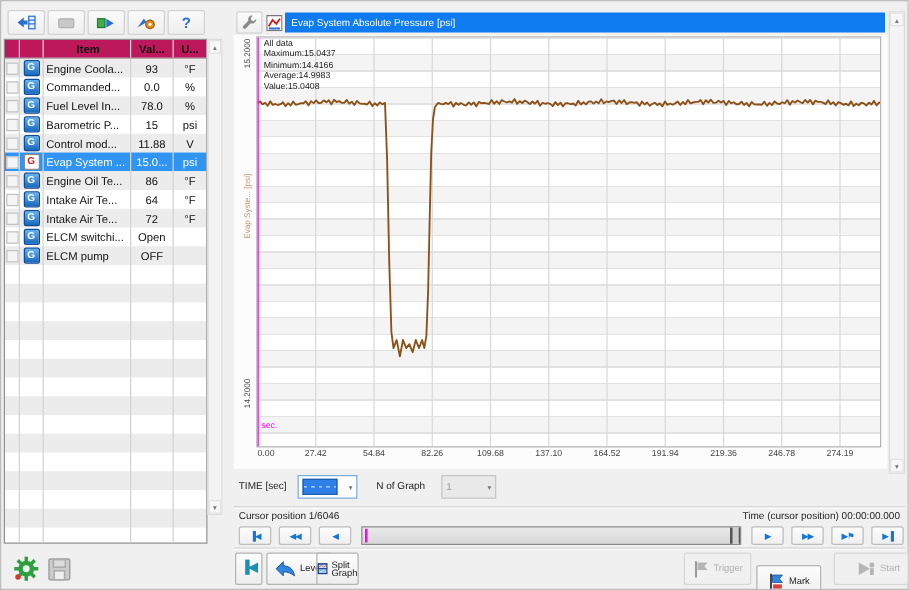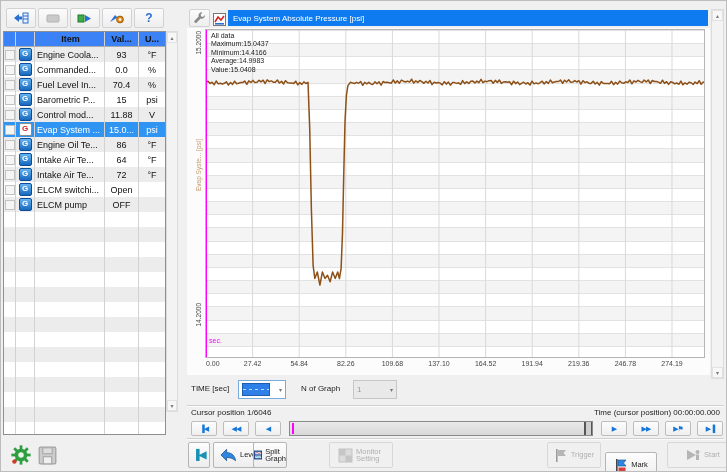--- a/index.html
+++ b/index.html
@@ -6,21 +6,21 @@
   #screen{position:relative;width:727px;height:472px;background:#f0f0f0;
     font-family:"Liberation Sans",sans-serif;overflow:hidden;
     border:1px solid #bdbdbd;box-sizing:border-box;}
   .abs{position:absolute;box-sizing:border-box;}
   
   .tbtn{width:30px;height:20px;background:linear-gradient(#fbfbfb,#eeeeee);
     border:1px solid #d2d2d2;border-radius:2px;display:flex;align-items:center;justify-content:center;}
   
   #wtable{left:2px;top:30px;width:163px;height:404px;border:1px solid #8f8f8f;background:#fff;overflow:hidden;}
   .trow,.thead{display:flex;height:15px;align-items:stretch;}
-  .thead{height:14px;background:#3b82f6;border-bottom:1px solid #ababab;font-weight:bold;}
+  .thead{height:14px;background:#be185d;border-bottom:1px solid #ababab;font-weight:bold;}
   .tc{border-right:1px solid #d2d2d2;font-size:9px;display:flex;align-items:center;justify-content:center;
     overflow:hidden;white-space:nowrap;box-sizing:border-box;color:#111;}
   .c0{width:12px;} .c1{width:19px;} .c2{width:70px;justify-content:flex-start;padding-left:2px;} .c3{width:34px;} .c4{width:26px;border-right:none;}
   .trow.odd{background:#ececec;}
   .trow.sel .tc{color:#fff;}
   .cb{width:8px;height:8px;border:1px solid #c2c2c2;background:#f5f5f5;}
   .gicon{width:11px;height:11px;border-radius:2px;background:linear-gradient(#64b4f2,#1767be);
     border:1px solid #0d4c96;color:#fff;font-size:8px;font-weight:bold;line-height:10px;text-align:center;}
   .gicon.sel{background:#fff;color:#d42020;border-color:#8a8a8a;}
   
@@ -125,21 +125,21 @@
           <div class="tc c4">%</div>
         </div>
         <div class="trow odd">
           <div class="tc c0">
             <span class="cb"></span>
           </div>
           <div class="tc c1">
             <span class="gicon">G</span>
           </div>
           <div class="tc c2">Fuel Level In...</div>
-          <div class="tc c3">70.4</div>
+          <div class="tc c3">78.0</div>
           <div class="tc c4">%</div>
         </div>
         <div class="trow">
           <div class="tc c0">
             <span class="cb"></span>
           </div>
           <div class="tc c1">
             <span class="gicon">G</span>
           </div>
           <div class="tc c2">Barometric P...</div>
@@ -454,28 +454,20 @@
   <div class="abs bbtn" style="left:252px;top:441px;width:34px">
     <svg width="15" height="16" viewBox="0 0 15 16">
       <rect x="0.5" y="0.5" width="14" height="15" fill="#1b3f8f" stroke="#0b2a6a"></rect>
       <rect x="2" y="2" width="11" height="5" fill="#cfe6f7"></rect>
         <polyline points="2.5,5 6,3 9,5.5 12.5,3.5" fill="none" stroke="#d42020"></polyline>
       <rect x="2" y="9" width="11" height="5" fill="#cfe6f7"></rect>
         <polyline points="2.5,12 6,10 9,12.5 12.5,10.5" fill="none" stroke="#18a0b8"></polyline>
     </svg>
     <span style="width:24px">Split Graph</span>
   </div>
-  <div class="abs bbtn dis" style="left:328px;top:441px;width:64px">
-    <svg width="15" height="15" viewBox="0 0 15 15">
-      <rect x="1" y="1" width="13" height="13" fill="#dcdcdc" stroke="#c2c2c2"></rect>
-      <rect x="1" y="1" width="6.5" height="6.5" fill="#c6c6c6"></rect>
-        <rect x="7.5" y="7.5" width="6.5" height="6.5" fill="#c6c6c6"></rect>
-    </svg>
-    <span style="width:28px">Monitor Setting</span>
-  </div>
   <div class="abs bbtn dis" style="left:546px;top:441px;width:54px">
     <svg width="14" height="15" viewBox="0 0 14 15">
       <rect x="2" y="1" width="1.6" height="13" fill="#9a9a9a"></rect>
       <path d="M4 2h8l-2.5 3L12 8H4z" fill="#b5b5b5"></path>
     </svg>
     <span>Trigger</span>
   </div>
   <div class="abs bbtn" style="left:604px;top:451px;width:52px">
     <svg width="14" height="15" viewBox="0 0 14 15">
       <rect x="2" y="1" width="1.6" height="13" fill="#444"></rect>

